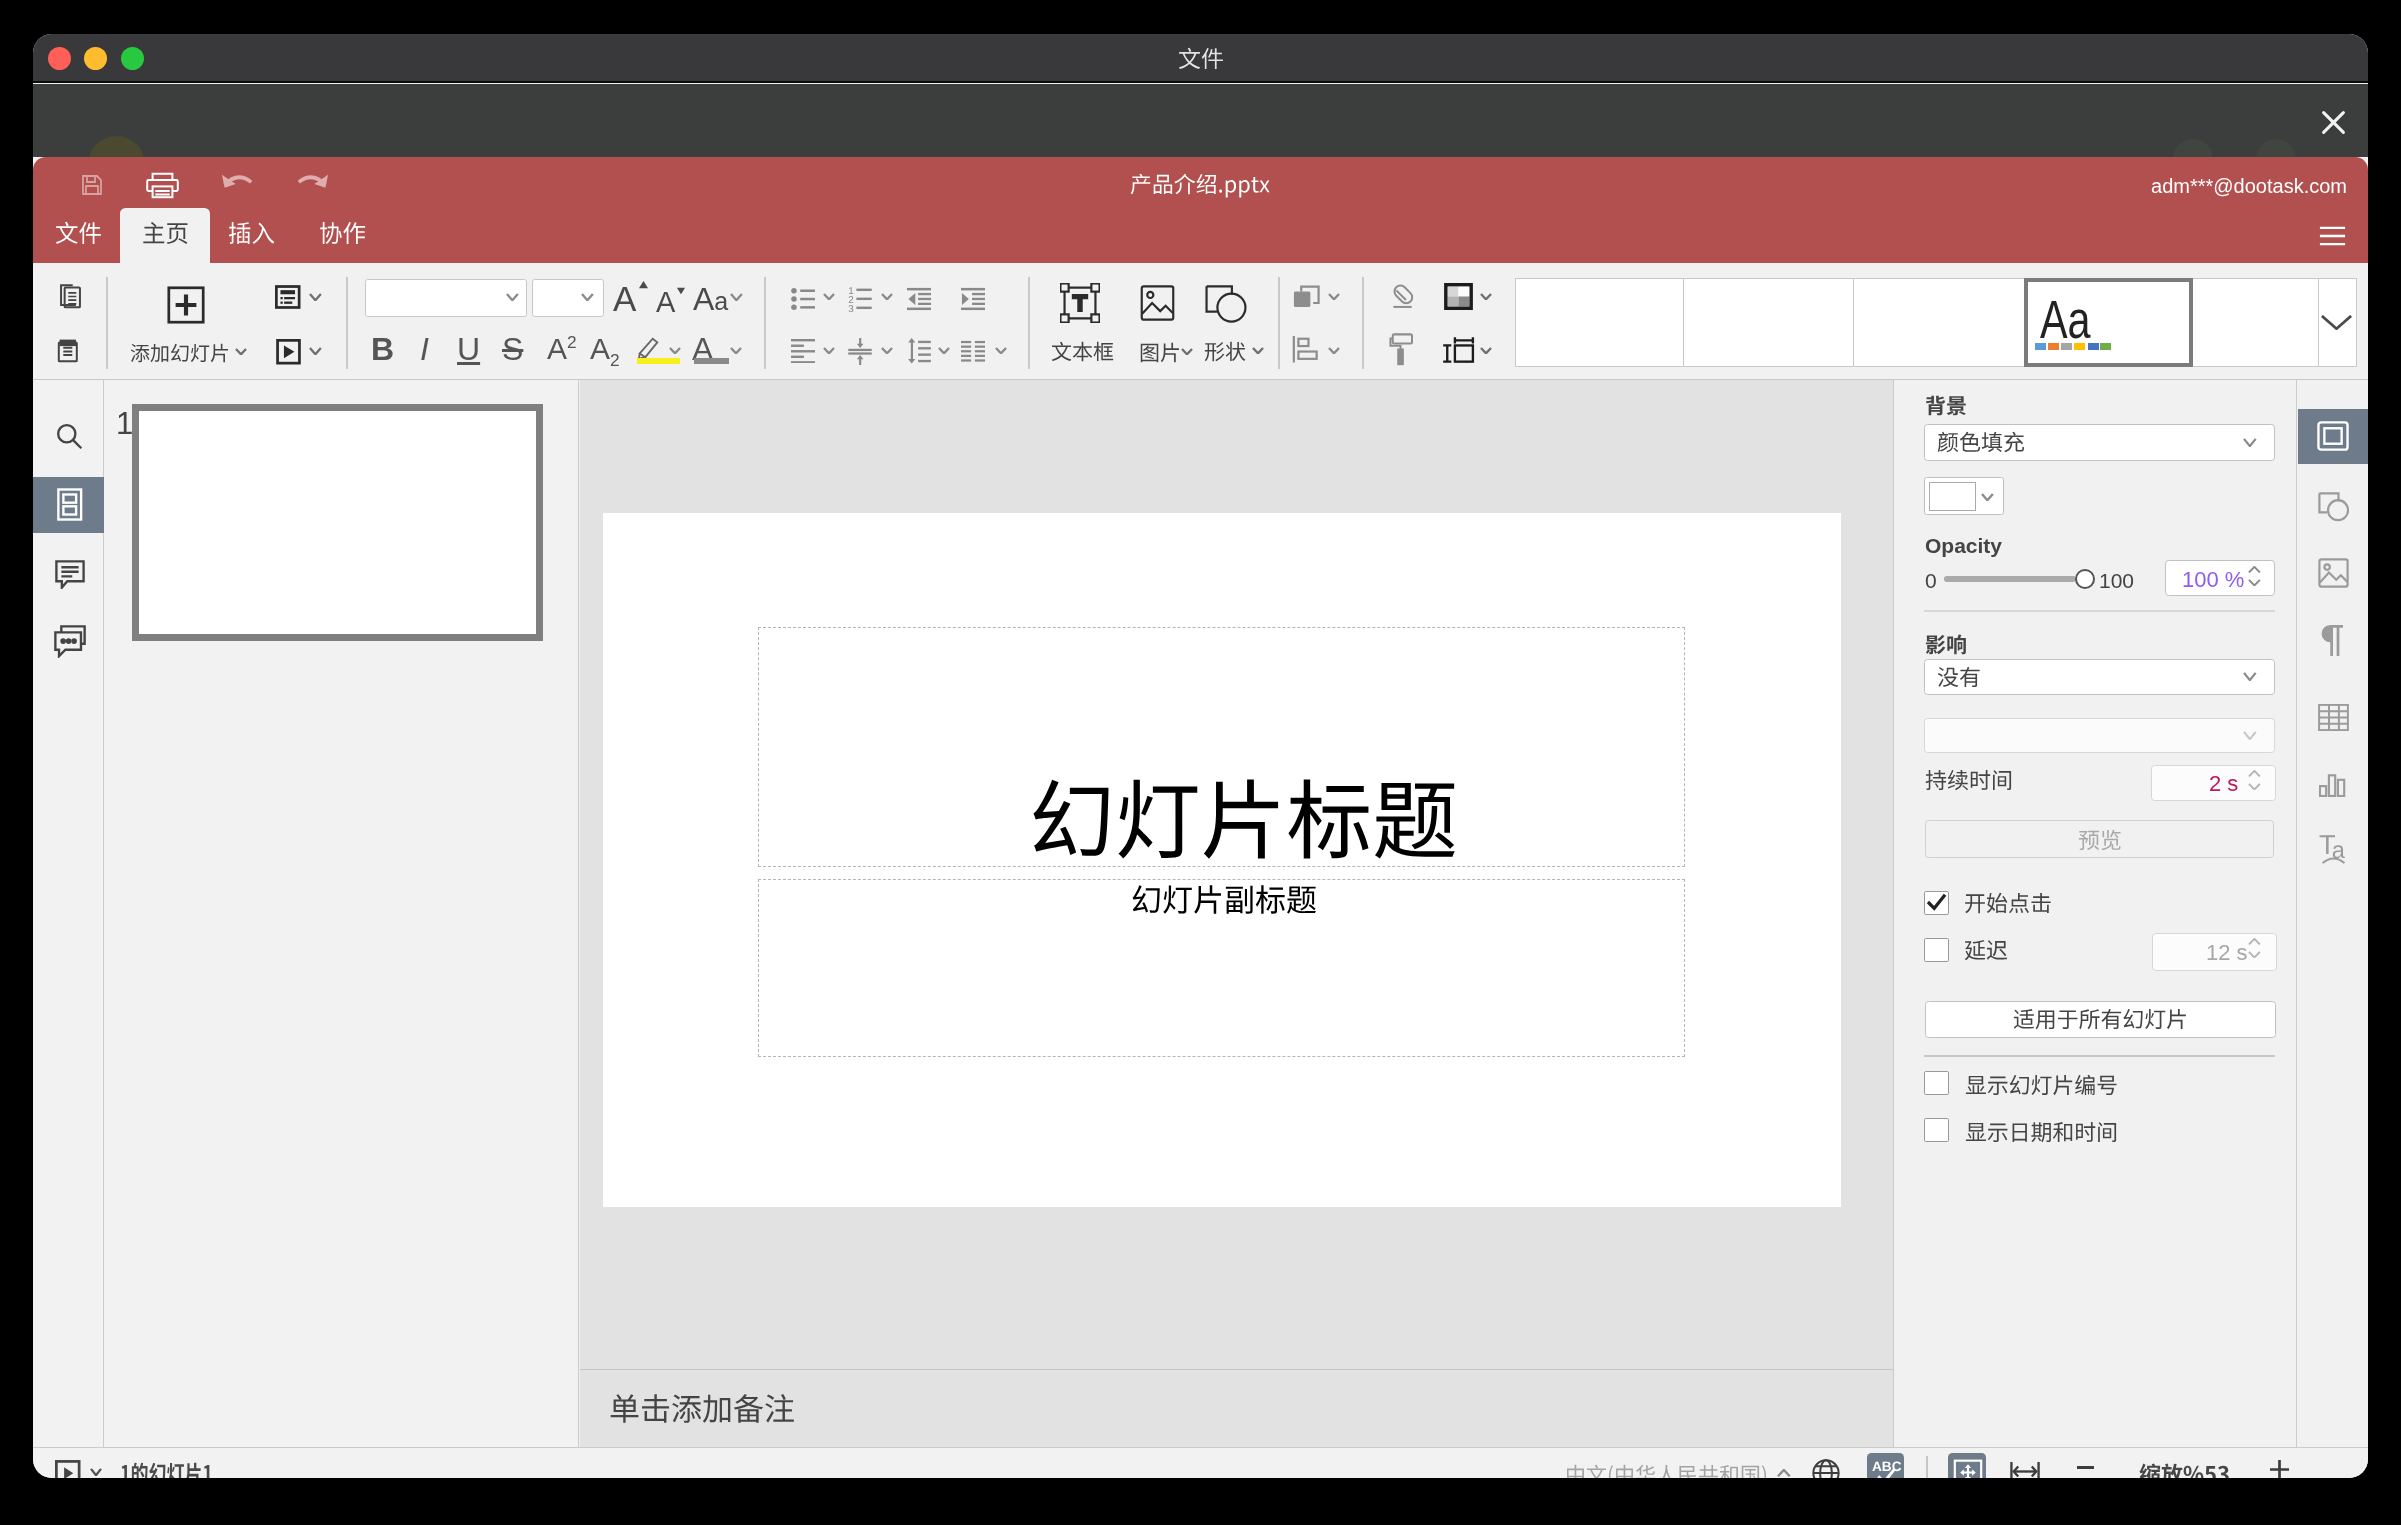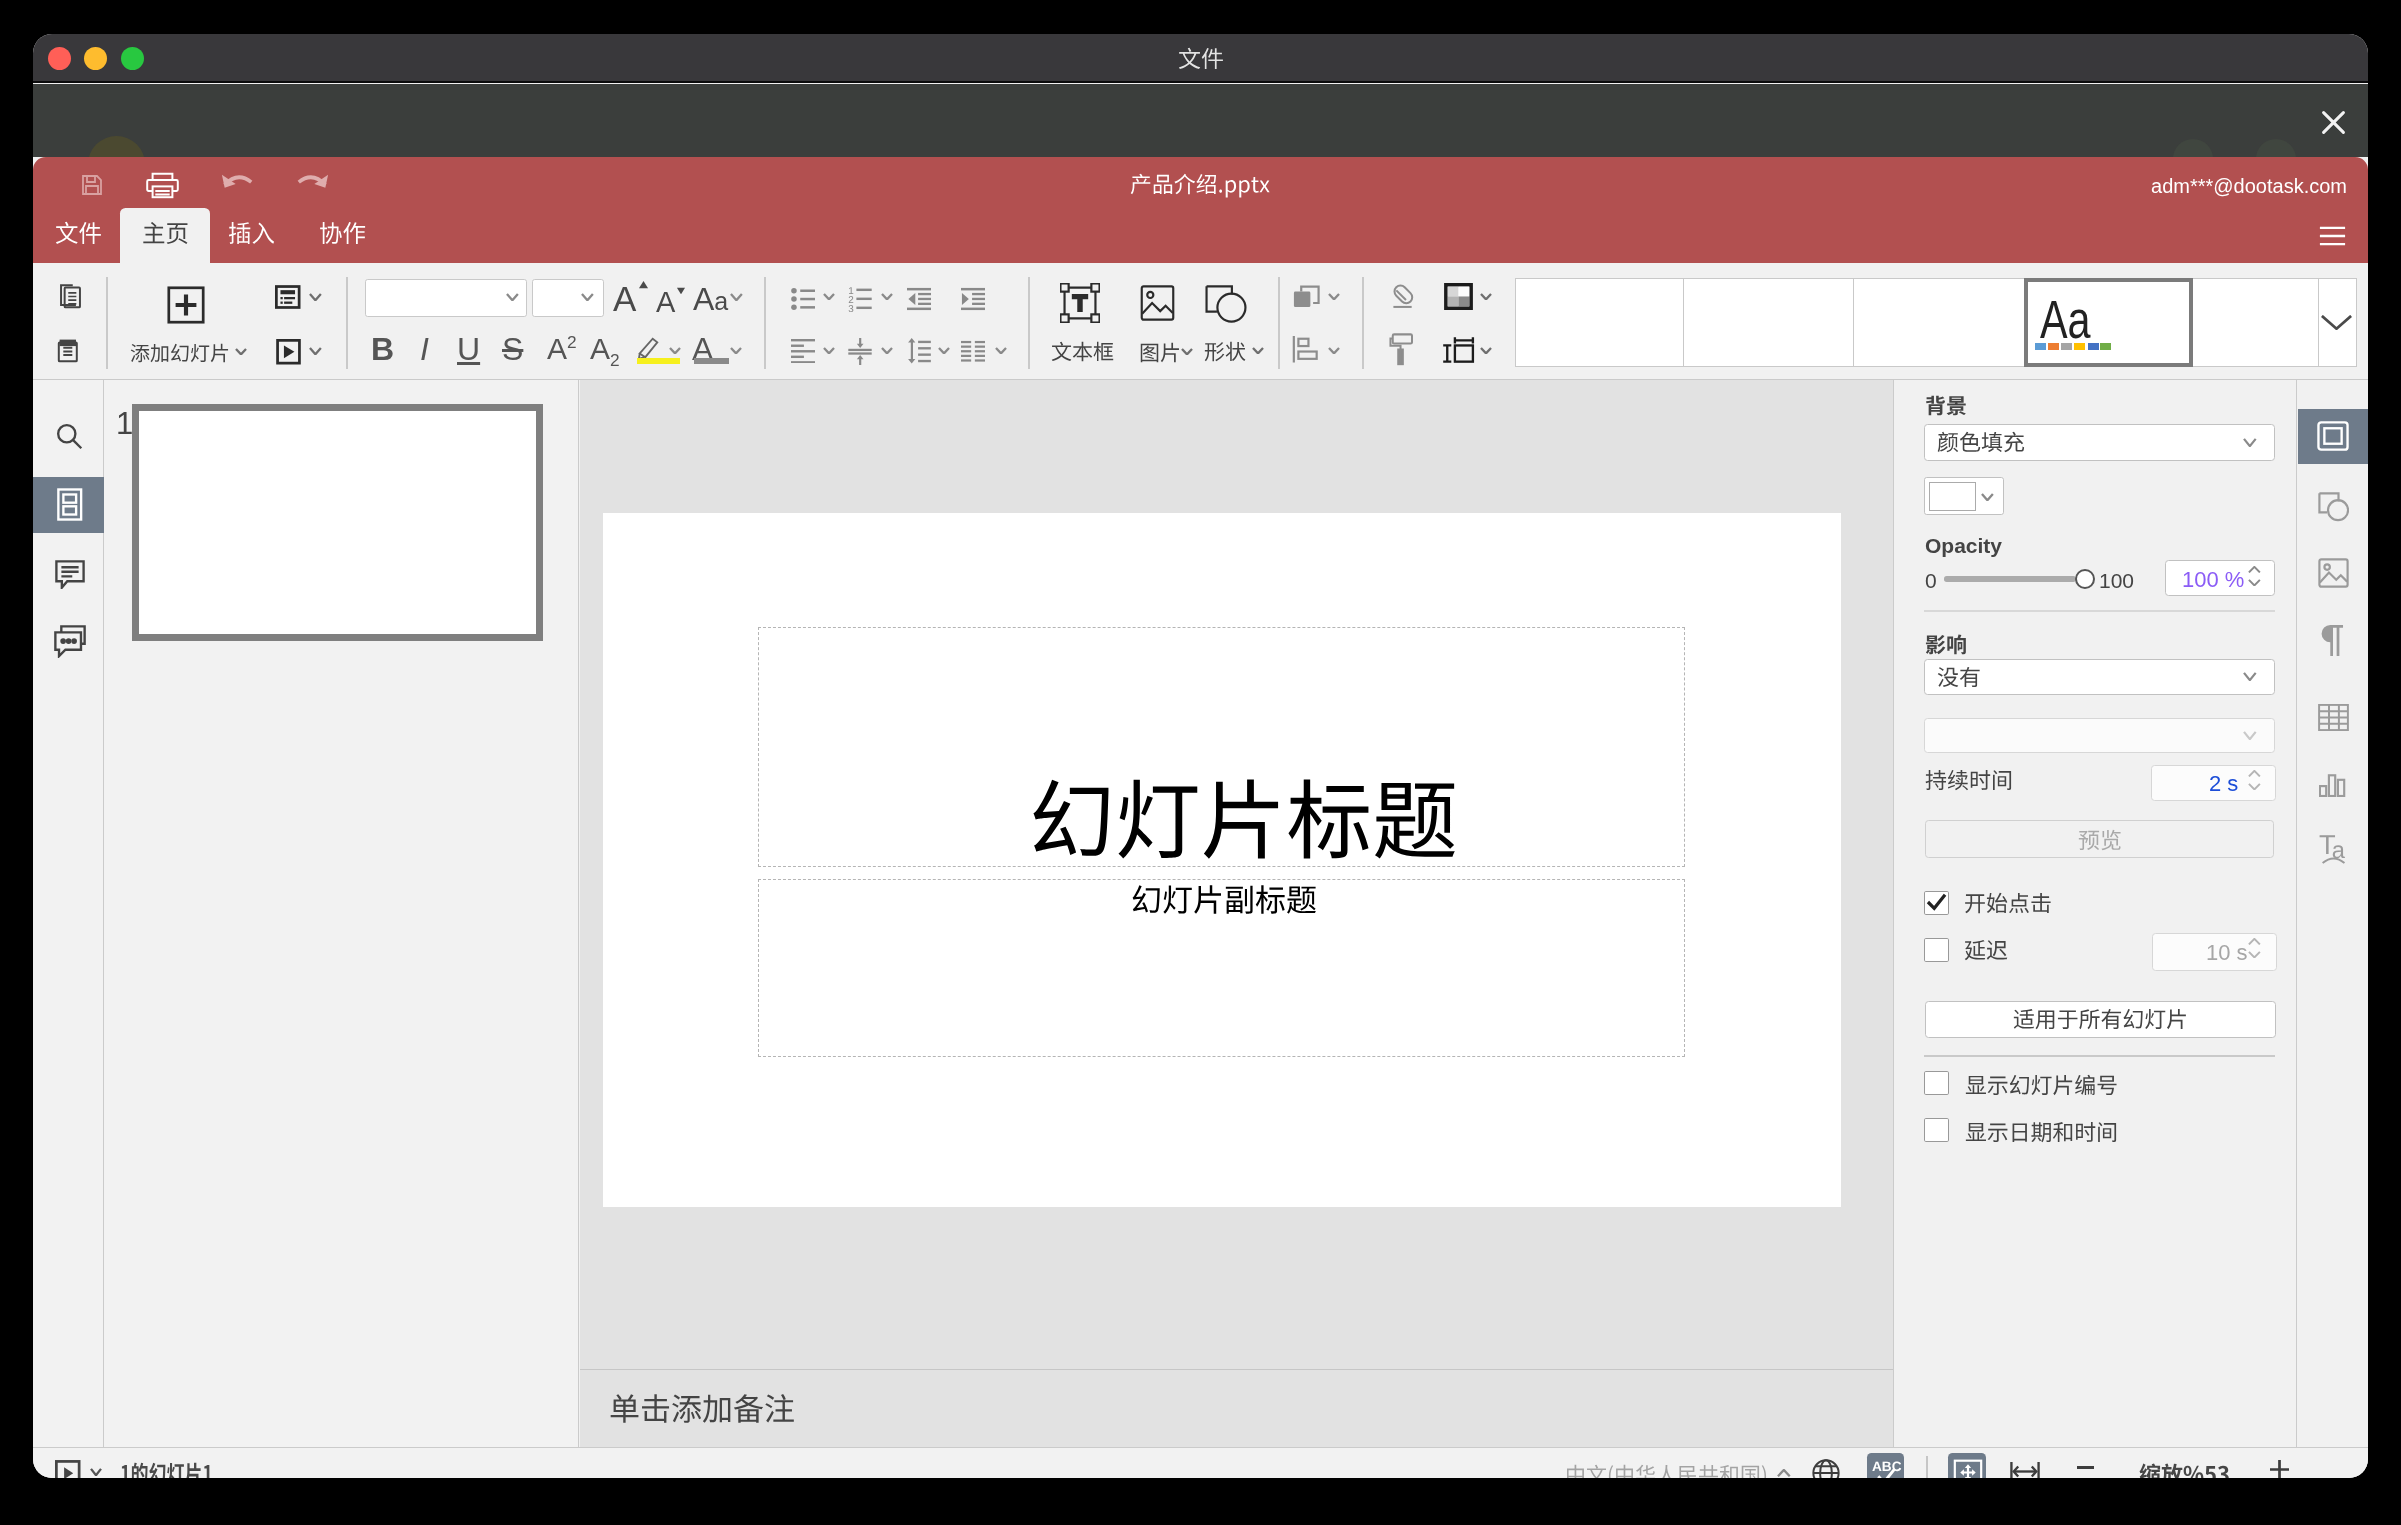--- a/index.html
+++ b/index.html
@@ -491,21 +491,21 @@
     </svg>
     <svg class="ct abs" style="width:88px;height:22px;left:1892px;top:735px;" viewBox="0 0 4000 1000" preserveAspectRatio="none">
       <g fill="#444" transform="translate(0,880) scale(1,-1)">
         <use href="#r6301" x="0"></use>
         <use href="#r7EED" x="1000"></use>
         <use href="#r65F6" x="2000"></use>
         <use href="#r95F4" x="3000"></use>
       </g>
     </svg>
     <div class="abs" style="left:2118px;top:731px;width:125px;height:36px;background:#fcfcfc;border:1.8px solid #d7d7d7;border-radius:3.6px"></div>
-    <div class="lat" style="left:2176px;top:737px;font-size:22px;color:#1d4ed8">2 s</div>
+    <div class="lat" style="left:2176px;top:737px;font-size:22px;color:#be185d">2 s</div>
     <svg class="abs" style="left:2215px;top:736px" width="12.8" height="7.3" viewBox="0 0 14 8">
       <path d="M1 7 L7.000000 1 L13 7" fill="none" stroke="#b5b5b5" stroke-width="2.2"></path>
     </svg>
     <svg class="abs" style="left:2215px;top:749px" width="12.8" height="7.3" viewBox="0 0 14 8">
       <path d="M1 1 L7.000000 7 L13 1" fill="none" stroke="#b5b5b5" stroke-width="2.2"></path>
     </svg>
     <div class="abs" style="left:1892px;top:786px;width:349px;height:38px;background:#f1f1f1;border:1.8px solid #d0d0d0;border-radius:3.6px"></div>
     <svg class="ct abs" style="width:44px;height:22px;left:2045px;top:795px;" viewBox="0 0 2000 1000" preserveAspectRatio="none">
       <g fill="#a9a9a9" transform="translate(0,880) scale(1,-1)">
         <use href="#r9884" x="0"></use>
@@ -525,21 +525,21 @@
       </g>
     </svg>
     <div class="abs" style="left:1891px;top:904px;width:25px;height:24px;background:#fff;border:1.8px solid #999;border-radius:1.8px"></div>
     <svg class="ct abs" style="width:44px;height:22px;left:1931px;top:905px;" viewBox="0 0 2000 1000" preserveAspectRatio="none">
       <g fill="#444" transform="translate(0,880) scale(1,-1)">
         <use href="#r5EF6" x="0"></use>
         <use href="#r8FDF" x="1000"></use>
       </g>
     </svg>
     <div class="abs" style="left:2119px;top:899px;width:125px;height:38px;background:#fcfcfc;border:1.8px solid #d7d7d7;border-radius:3.6px"></div>
-    <div class="lat" style="left:2173px;top:906px;font-size:22px;color:#a6a6a6">10 s</div>
+    <div class="lat" style="left:2173px;top:906px;font-size:22px;color:#a6a6a6">12 s</div>
     <svg class="abs" style="left:2215px;top:904px" width="12.8" height="7.3" viewBox="0 0 14 8">
       <path d="M1 7 L7.000000 1 L13 7" fill="none" stroke="#b5b5b5" stroke-width="2.2"></path>
     </svg>
     <svg class="abs" style="left:2215px;top:917px" width="12.8" height="7.3" viewBox="0 0 14 8">
       <path d="M1 1 L7.000000 7 L13 1" fill="none" stroke="#b5b5b5" stroke-width="2.2"></path>
     </svg>
     <div class="abs" style="left:1892px;top:967px;width:351px;height:37px;background:#fff;border:1.8px solid #c1c1c1;border-radius:3.6px"></div>
     <svg class="ct abs" style="width:175px;height:22px;left:1980px;top:974px;" viewBox="0 0 8000 1000" preserveAspectRatio="none">
       <g fill="#444" transform="translate(0,880) scale(1,-1)">
         <use href="#r9002" x="0"></use>

